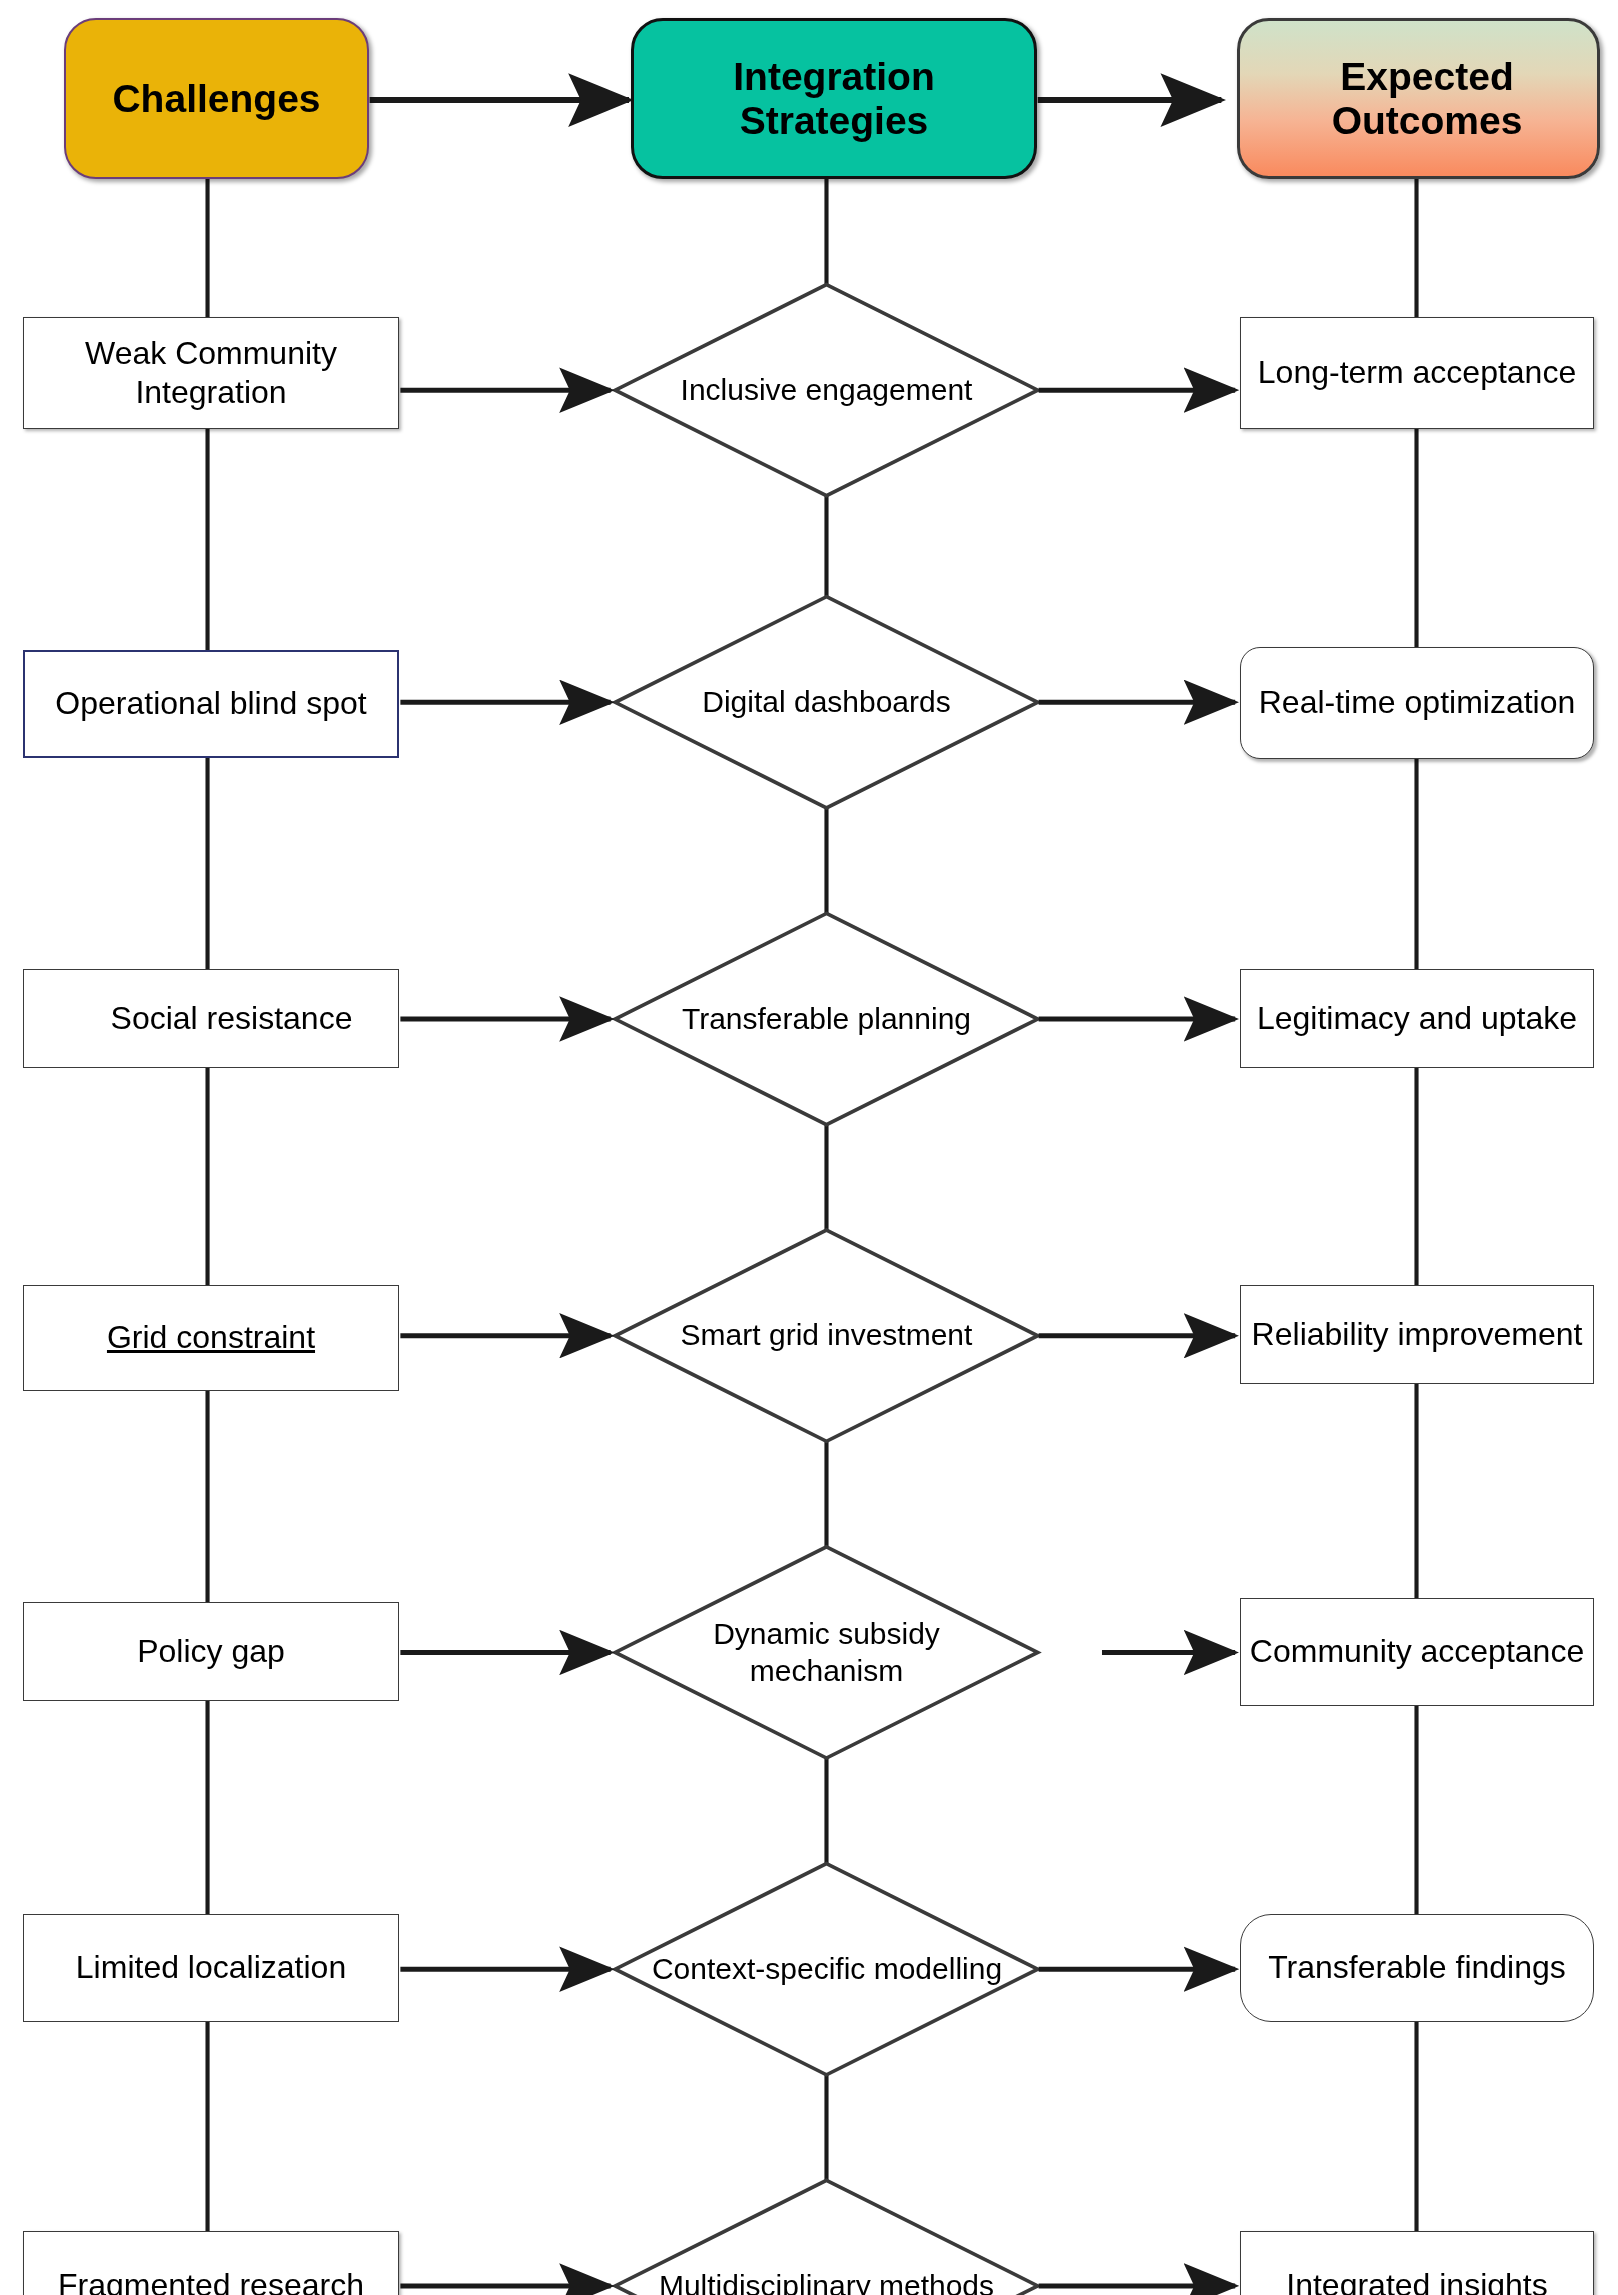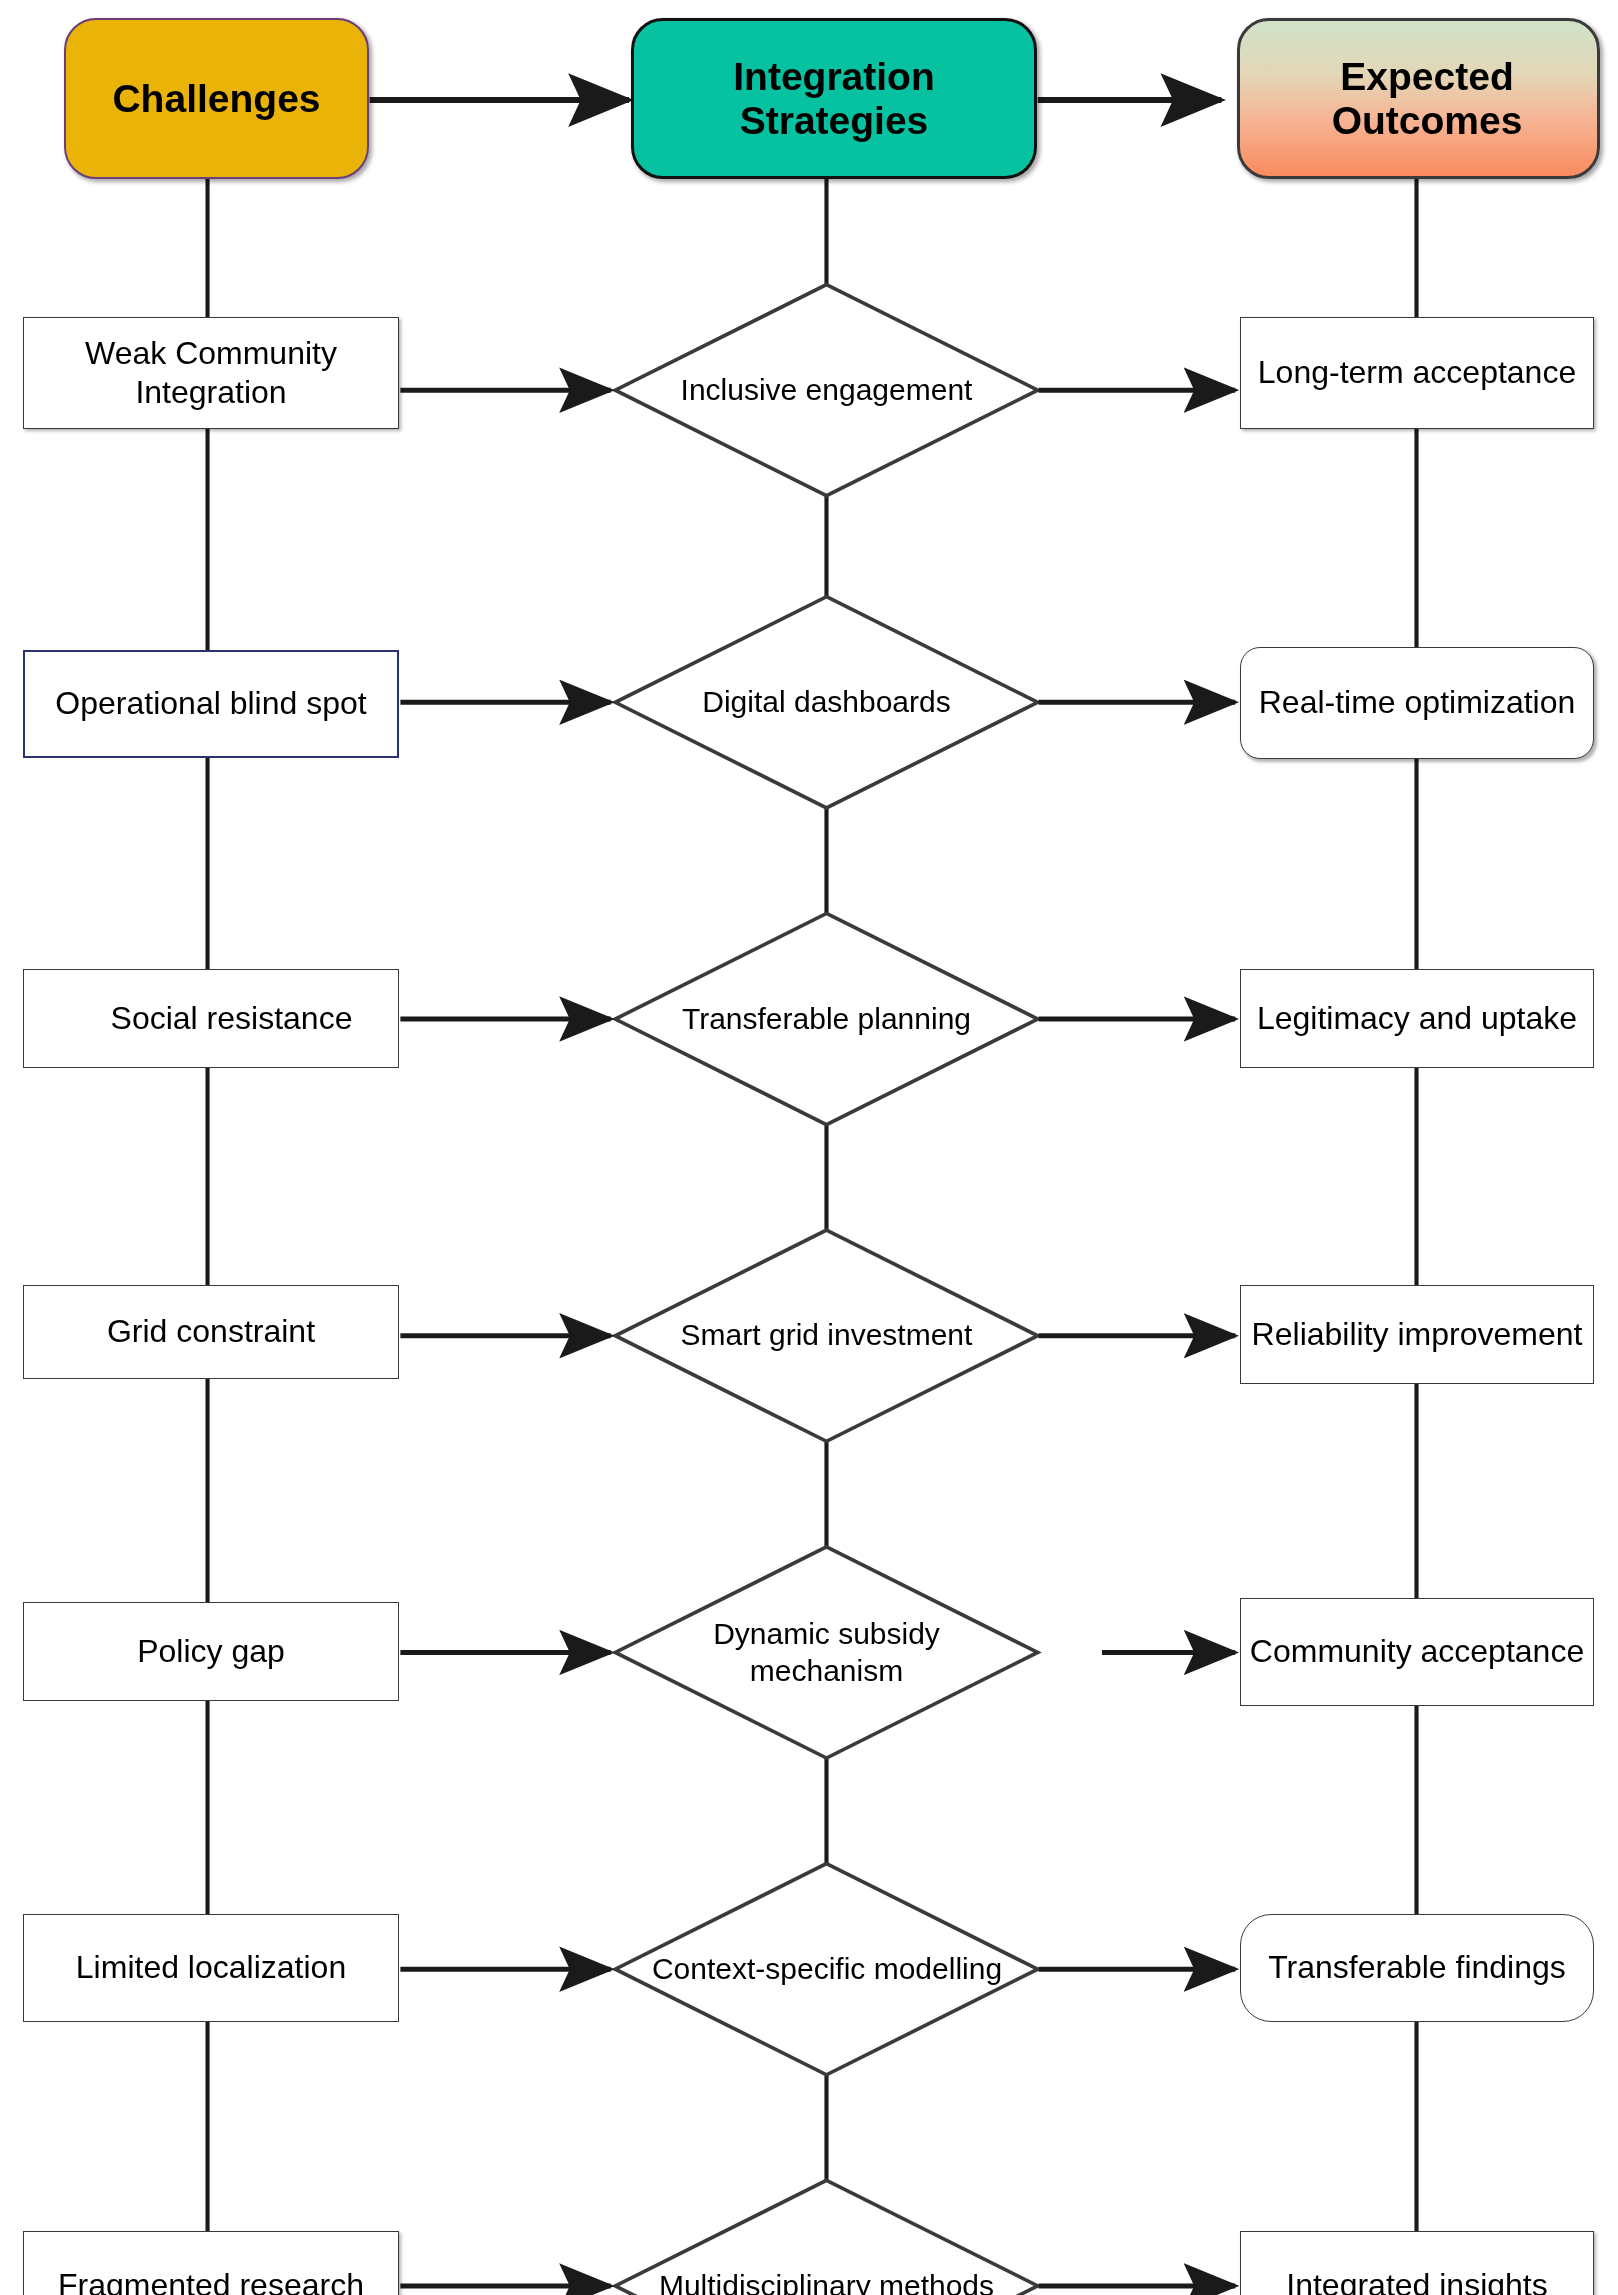--- a/index.html
+++ b/index.html
@@ -117,21 +117,21 @@
   </div>
 
   <div class="node navy t70" style="left:23px;top:650px;width:376px;height:108px;">
     <span>Operational blind spot</span>
   </div>
 
   <div class="node t70" style="left:23px;top:969px;width:376px;height:99px;padding-left:41px;">
     <span>Social resistance</span>
   </div>
 
-  <div class="node t70" style="left:23px;top:1285px;width:376px;height:94px;">
+  <div class="node t70" style="left:23px;top:1285px;width:376px;height:106px;text-decoration:underline;">
     <span>Grid constraint</span>
   </div>
 
   <div class="node t70" style="left:23px;top:1602px;width:376px;height:99px;">
     <span>Policy gap</span>
   </div>
 
   <div class="node t70" style="left:23px;top:1914px;width:376px;height:108px;">
     <span>Limited localization</span>
   </div>

